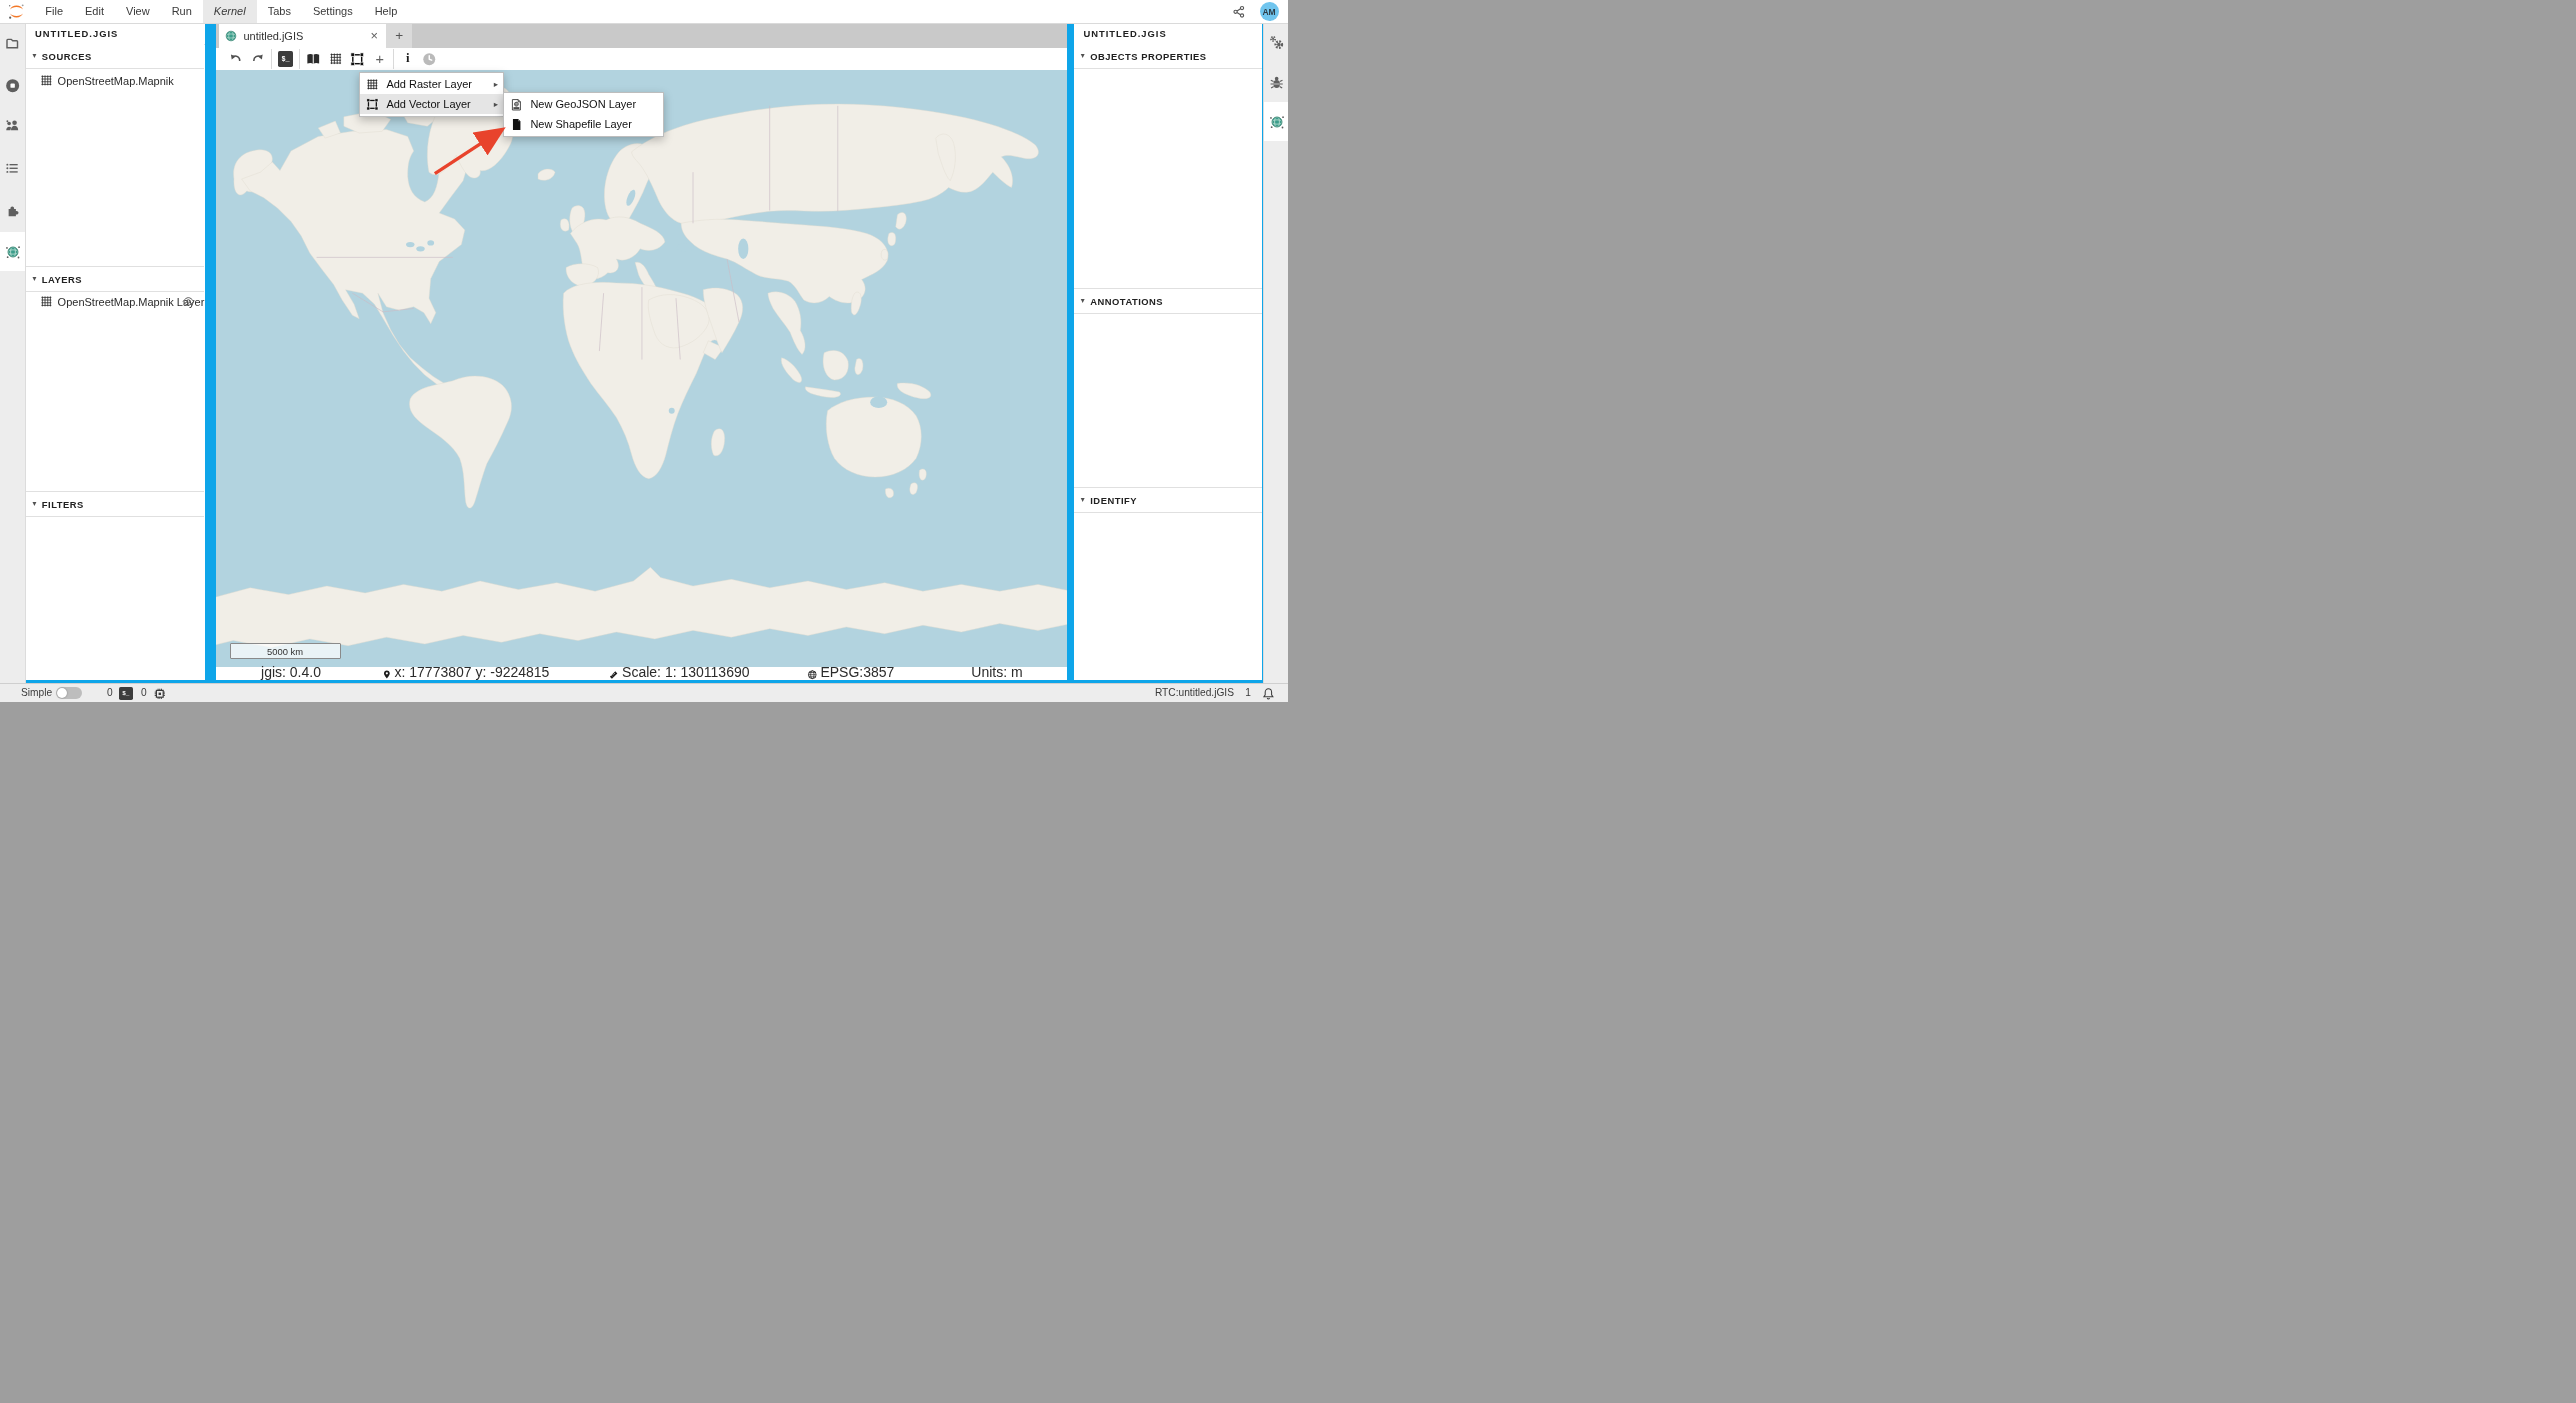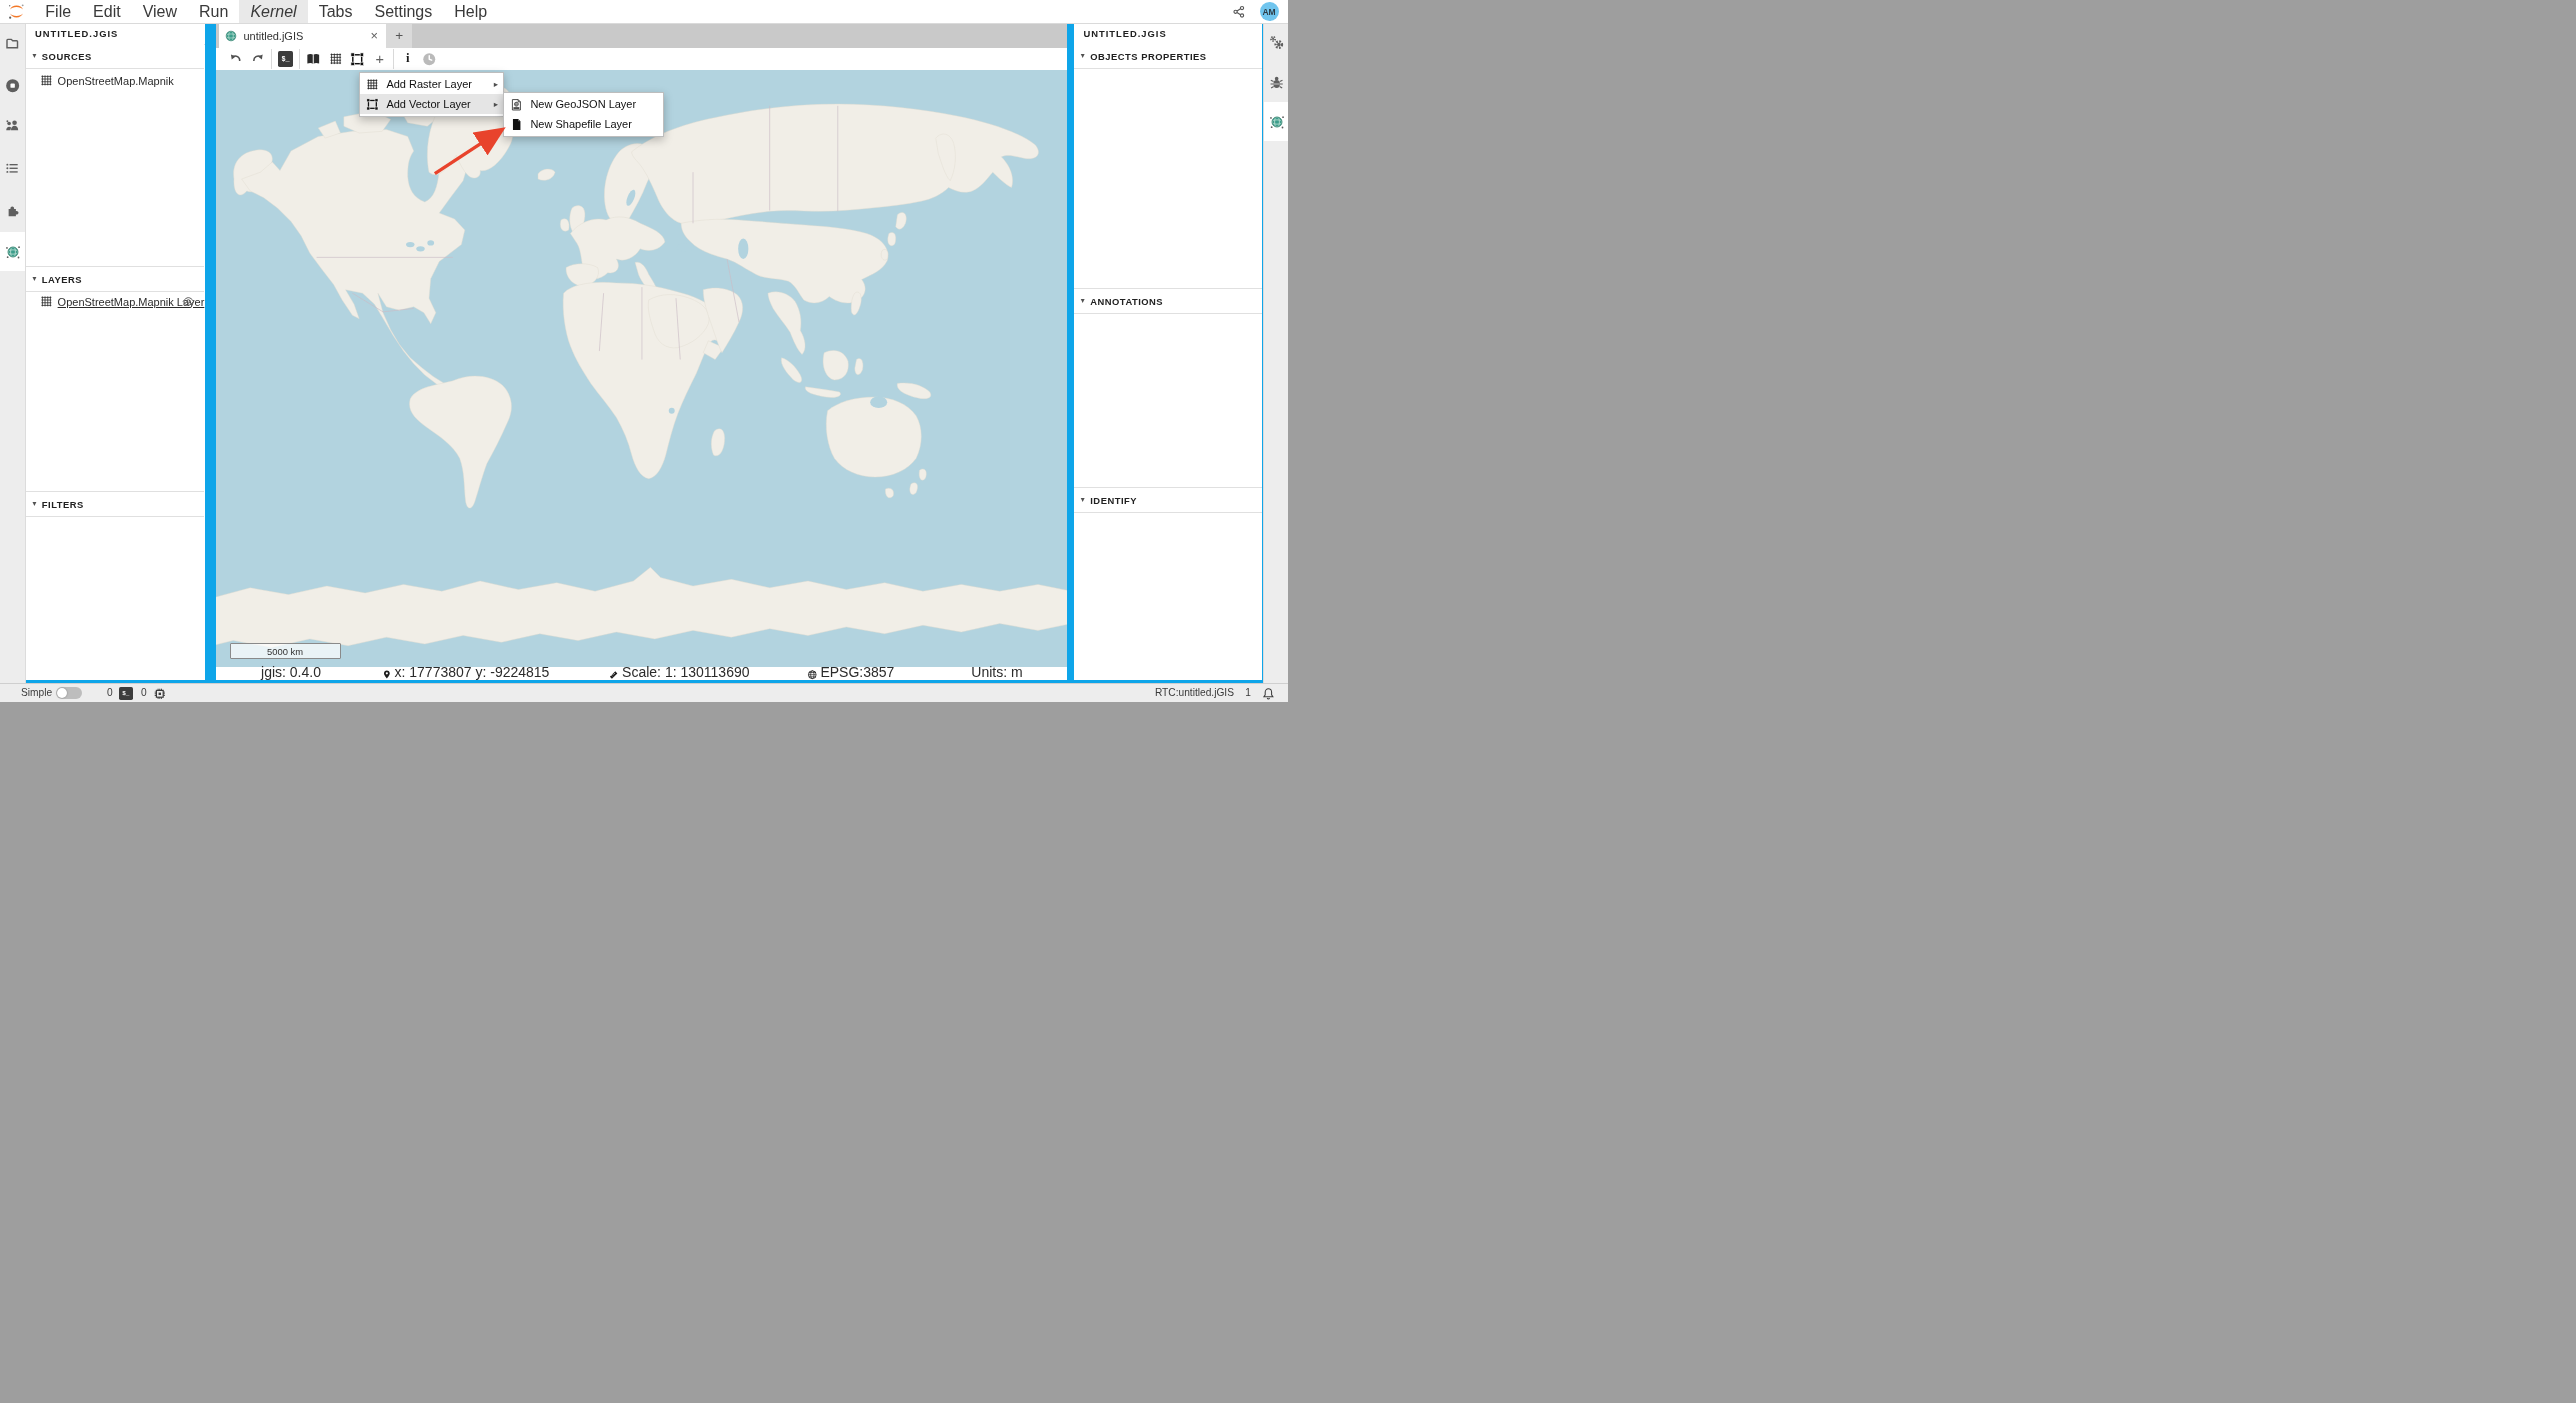--- a/index.html
+++ b/index.html
@@ -5,21 +5,21 @@
   html,body{margin:0;padding:0;background:#9e9e9e;}
   body{width:1288px;height:702px;position:relative;overflow:hidden;
        font-family:"Liberation Sans","DejaVu Sans",sans-serif;-webkit-font-smoothing:antialiased;}
   .abs{position:absolute;}
   svg{display:block;}
 
   
   #menubar{left:0;top:0;width:1288px;height:23px;background:#ffffff;border-bottom:0.9px solid #dadada;
            display:flex;align-items:center;z-index:5;}
   #jlogo{margin:0 8.5px 0 6.8px;}
-  .menu-item{font-size:16px;color:#3a3a3a;padding:0 11px;height:23px;line-height:23px;cursor:default;}
+  .menu-item{font-size:11px;color:#3a3a3a;padding:0 11px;height:23px;line-height:23px;cursor:default;}
   .menu-item.active{background:#e9e9e9;font-style:italic;}
   #menubar-spacer{flex:1;}
   #share-btn{margin-right:13.6px;}
   #avatar{width:19px;height:19px;border-radius:50%;background:var(--avatar,#70c5ee);color:#2d3b45;
           font-size:8.5px;font-weight:bold;display:flex;align-items:center;justify-content:center;margin-right:9.4px;}
 
   
   #main{left:0;top:23px;width:1288px;height:660px;background:#0ea5e9;}
 
   
@@ -204,21 +204,21 @@
         <svg width="12.8" height="12.8" viewBox="0 0 16 16" stroke="#2b2b2b" stroke-width="1">
           <path d="M3,1.8 V14.2 M6.3,1.8 V14.2 M9.7,1.8 V14.2 M13,1.8 V14.2 M1.8,3 H14.2 M1.8,6.3 H14.2 M1.8,9.7 H14.2 M1.8,13 H14.2"></path>
         </svg>
       </span>
       <span class="ti-label">OpenStreetMap.Mapnik</span>
     </div>
     <div class="section-header bt" style="position:absolute;left:0;top:243px;width:172px;">
       <span class="caret">▾</span>
       <span>LAYERS</span>
     </div>
-    <div class="tree-item" style="position:absolute;left:0;top:267px;width:179px;text-decoration:underline;">
+    <div class="tree-item" style="position:absolute;left:0;top:267px;width:179px;">
       <span class="ti-icon">
         <svg width="12.8" height="12.8" viewBox="0 0 16 16" stroke="#2b2b2b" stroke-width="1">
           <path d="M3,1.8 V14.2 M6.3,1.8 V14.2 M9.7,1.8 V14.2 M13,1.8 V14.2 M1.8,3 H14.2 M1.8,6.3 H14.2 M1.8,9.7 H14.2 M1.8,13 H14.2"></path>
         </svg>
       </span>
       <span class="ti-label">OpenStreetMap.Mapnik Layer</span>
       <span class="ti-eye">
         <svg width="12.8" height="12.8" viewBox="0 0 16 16">
           <path d="M1.5,8 C3.5,4.9 6,3.3 8,3.3 C10,3.3 12.5,4.9 14.5,8 C12.5,11.1 10,12.7 8,12.7 C6,12.7 3.5,11.1 1.5,8 Z" fill="none" stroke="#555" stroke-width="1.2"></path>
           <circle cx="8" cy="8" r="2.1" fill="none" stroke="#555" stroke-width="1.2"></circle>

